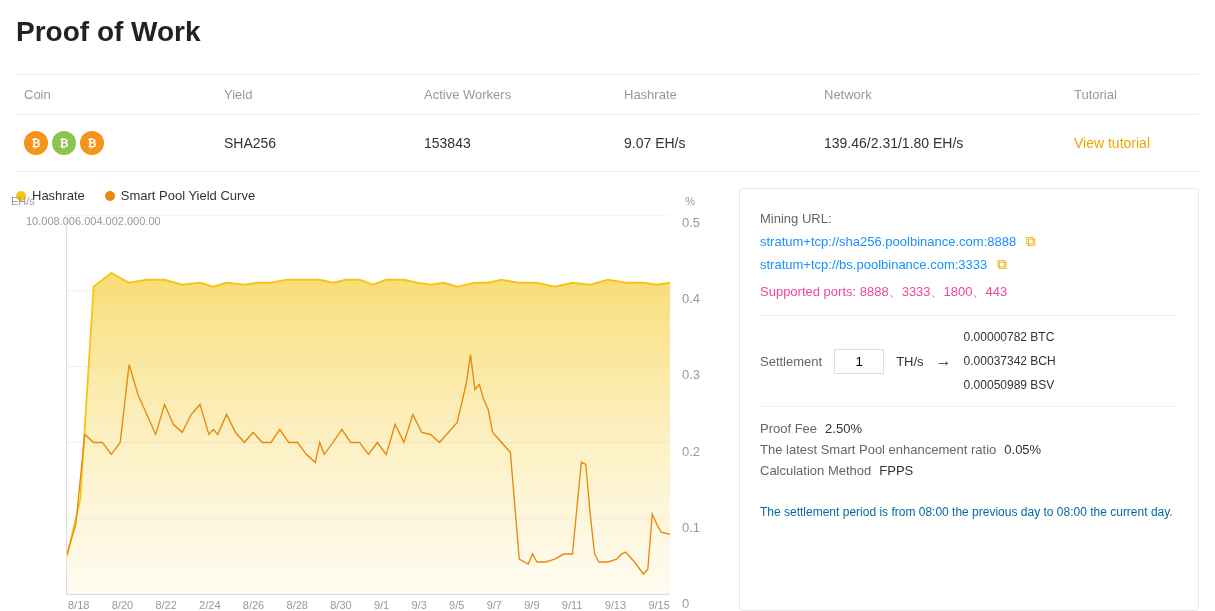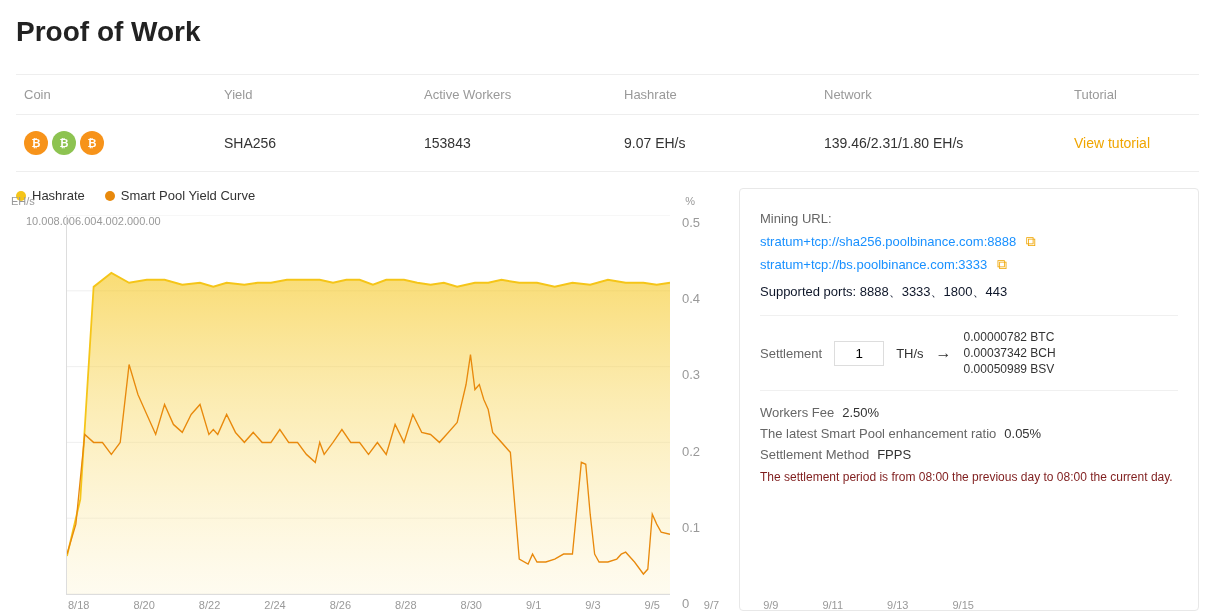--- a/index.html
+++ b/index.html
@@ -30,45 +30,45 @@
     .legend-dot-yellow { background: #f5c518; }
     .legend-dot-orange { background: #e8890c; }
     
     .chart-wrapper { position: relative; width: 100%; height: 380px; border-left: 1px solid #ddd; border-bottom: 1px solid #ddd; }
     
     .y-axis-left { position: absolute; left: -40px; top: 0; height: 100%; display: flex; flex-direction: row; justify-content: space-between; font-size: 11px; color: #999; text-align: right; width: 38px; }
     .y-axis-right { position: absolute; right: -30px; top: 0; height: 100%; display: flex; flex-direction: column; justify-content: space-between; font-size: 13px; color: #999; }
     .y-label-left { position: absolute; left: -55px; top: -20px; font-size: 11px; color: #999; }
     .y-label-right { position: absolute; right: -25px; top: -20px; font-size: 11px; color: #999; }
     
-    .x-axis { display: flex; justify-content: space-between; margin-top: 4px; padding: 0 0 0 2px; font-size: 11px; color: #999; gap: 44px; }
+    .x-axis { display: flex; justify-content: space-between; margin-top: 4px; padding: 0 0 0 2px; font-size: 11px; color: #999; }
     
     .chart-svg { width: 100%; height: 100%; }
     
     .info-panel { width: 460px; flex-shrink: 0; border: 1px solid #e8e8e8; border-radius: 4px; padding: 20px; font-size: 13px; }
     
     .info-row { margin-bottom: 8px; line-height: 1.6; }
     .info-label { color: #666; font-weight: 500; }
     .info-link { color: #1890ff; text-decoration: none; cursor: pointer; }
     .copy-icon { display: inline-block; margin-left: 6px; cursor: pointer; color: #f0a500; font-size: 14px; }
     
-    .supported-ports { color: #0f172a; margin-bottom: 0; }
+    .supported-ports { color: #ec4899; margin-bottom: 0; }
     
     .calc-row { display: flex; align-items: center; gap: 12px; margin: 14px 0; }
     .calc-input { border: 1px solid #ddd; padding: 4px 8px; width: 50px; text-align: center; }
     .calc-unit { color: #333; }
     .calc-arrow { font-size: 16px; color: #333; }
-    .calc-results { display: flex; flex-direction: column; gap: 2px; font-size: 12px; color: #333; justify-content: flex-end; }
+    .calc-results { display: flex; flex-direction: column; gap: 10px; font-size: 12px; color: #333; justify-content: flex-end; }
     
     .info-divider { border: none; border-top: 1px solid #f0f0f0; margin: 14px 0; }
     
     .info-stat { display: flex; gap: 8px; margin-bottom: 6px; color: #666; }
     .info-stat-value { color: #333; }
     
-    .settlement-note { color: #7f1d1d; font-size: 12px; margin-top: 6px; line-height: 1.5; }
+    .settlement-note { color: #0369a1; font-size: 12px; margin-top: 25px; line-height: 1.5; }
     
     .chart-outer { position: relative; margin-left: 50px; margin-right: 53px; }
   </style>
 </head>
 <body>
 
 <h1>Proof of Work</h1>
 
 <div class="table-header">
   <div>Coin</div>
@@ -367,31 +367,31 @@
       <div class="calc-results">
         <span>0.00000782 BTC</span>
         <span>0.00037342 BCH</span>
         <span>0.00050989 BSV</span>
       </div>
     </div>
 
     <hr class="info-divider">
 
     <div class="info-stat">
-      <span>Workers Fee</span>
+      <span>Proof Fee</span>
       <span class="info-stat-value">2.50%</span>
     </div>
 
     <div class="info-stat">
       <span>The latest Smart Pool enhancement ratio</span>
       <span class="info-stat-value">0.05%</span>
     </div>
 
     <div class="info-stat">
-      <span>Settlement Method</span>
+      <span>Calculation Method</span>
       <span class="info-stat-value">FPPS</span>
     </div>
 
 
     <p class="settlement-note">The settlement period is from 08:00 the previous day to 08:00 the current day.</p>
 
   </div>
 </div>
 
 </body></html>

